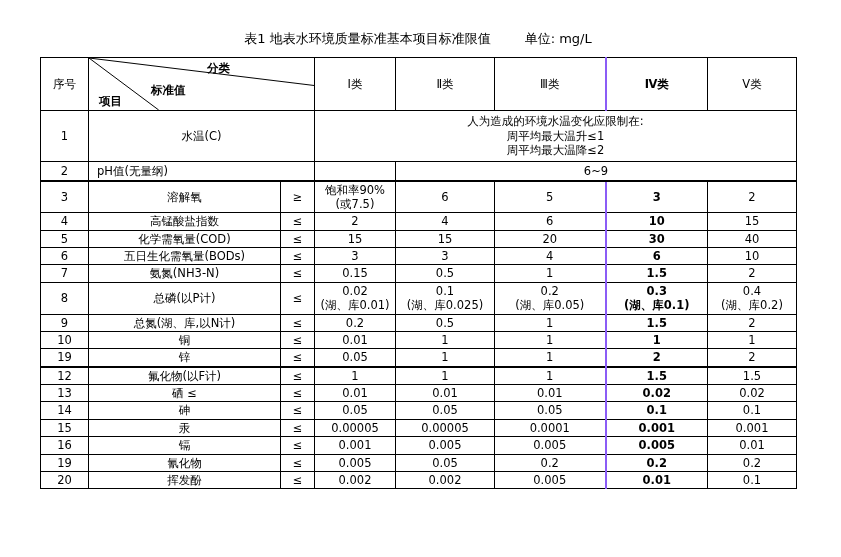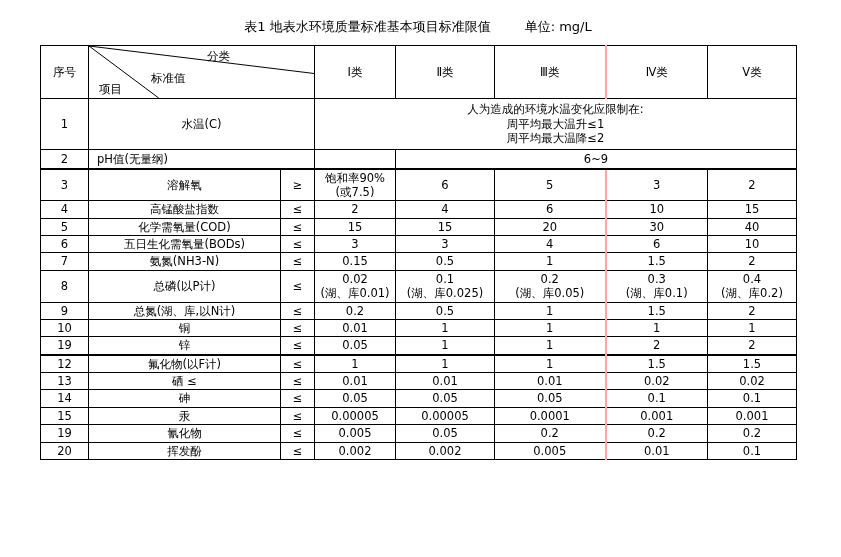--- a/index.html
+++ b/index.html
@@ -4,44 +4,44 @@
 <style>
   html,body{margin:0;padding:0;}
   .page{
     position:relative;
     width:841px;height:557px;
     background:#ffffff;color:#000;
     font-family:"DejaVu Sans","Liberation Sans",sans-serif;
     overflow:hidden;
   }
   .title-bar{
-    width:756px;margin-left:40px;padding-top:18px;
+    width:756px;margin-left:40px;padding-top:30px;
     text-align:center;font-size:13px;white-space:nowrap;
   }
   .title-unit{margin-left:34px;}
   table.std{
     margin-left:40px;margin-top:9px;
     border-collapse:collapse;table-layout:fixed;width:756px;
   }
   td,th{
     border:1px solid #000;
     font-size:11.5px;font-weight:400;line-height:1.25;
     padding:1px 2px;text-align:center;vertical-align:middle;
     overflow:hidden;
   }
   tr.hd{height:53px;}
   tr.r1{height:51px;}
   tr.r2{height:19px;}
   tr.dr{height:16px;}
   .left{text-align:left;padding-left:8px;}
   .pre{white-space:pre-line;}
-  .bl{border-left:2px solid #fca5a5;}
+  .bl{border-left:2px solid #8b5cf6;font-weight:bold;}
   tr.bt td{border-top:2px solid #000;}
   
-  .diag{position:relative;padding:0;}
+  .diag{position:relative;padding:0;font-weight:bold;}
   .diag svg{position:absolute;left:0;top:0;width:100%;height:100%;display:block;}
   .diag .lbl{position:absolute;font-size:11.5px;white-space:nowrap;}
   .lbl-class{left:118px;top:3px;}
   .lbl-standard{left:62px;top:25px;}
   .lbl-item{left:10px;bottom:2px;}
 </style>
 </head>
 <body>
 
 <div class="page">
@@ -229,20 +229,30 @@
       <td>15</td>
       <td class="pre">汞</td>
       <td>≤</td>
       <td class="pre">0.00005</td>
       <td class="pre">0.00005</td>
       <td class="pre">0.0001</td>
       <td class="pre bl">0.001</td>
       <td class="pre">0.001</td>
     </tr>
         <tr class="dr">
+      <td>16</td>
+      <td class="pre">镉</td>
+      <td>≤</td>
+      <td class="pre">0.001</td>
+      <td class="pre">0.005</td>
+      <td class="pre">0.005</td>
+      <td class="pre bl">0.005</td>
+      <td class="pre">0.01</td>
+    </tr>
+        <tr class="dr">
       <td>19</td>
       <td class="pre">氰化物</td>
       <td>≤</td>
       <td class="pre">0.005</td>
       <td class="pre">0.05</td>
       <td class="pre">0.2</td>
       <td class="pre bl">0.2</td>
       <td class="pre">0.2</td>
     </tr>
         <tr class="dr">

